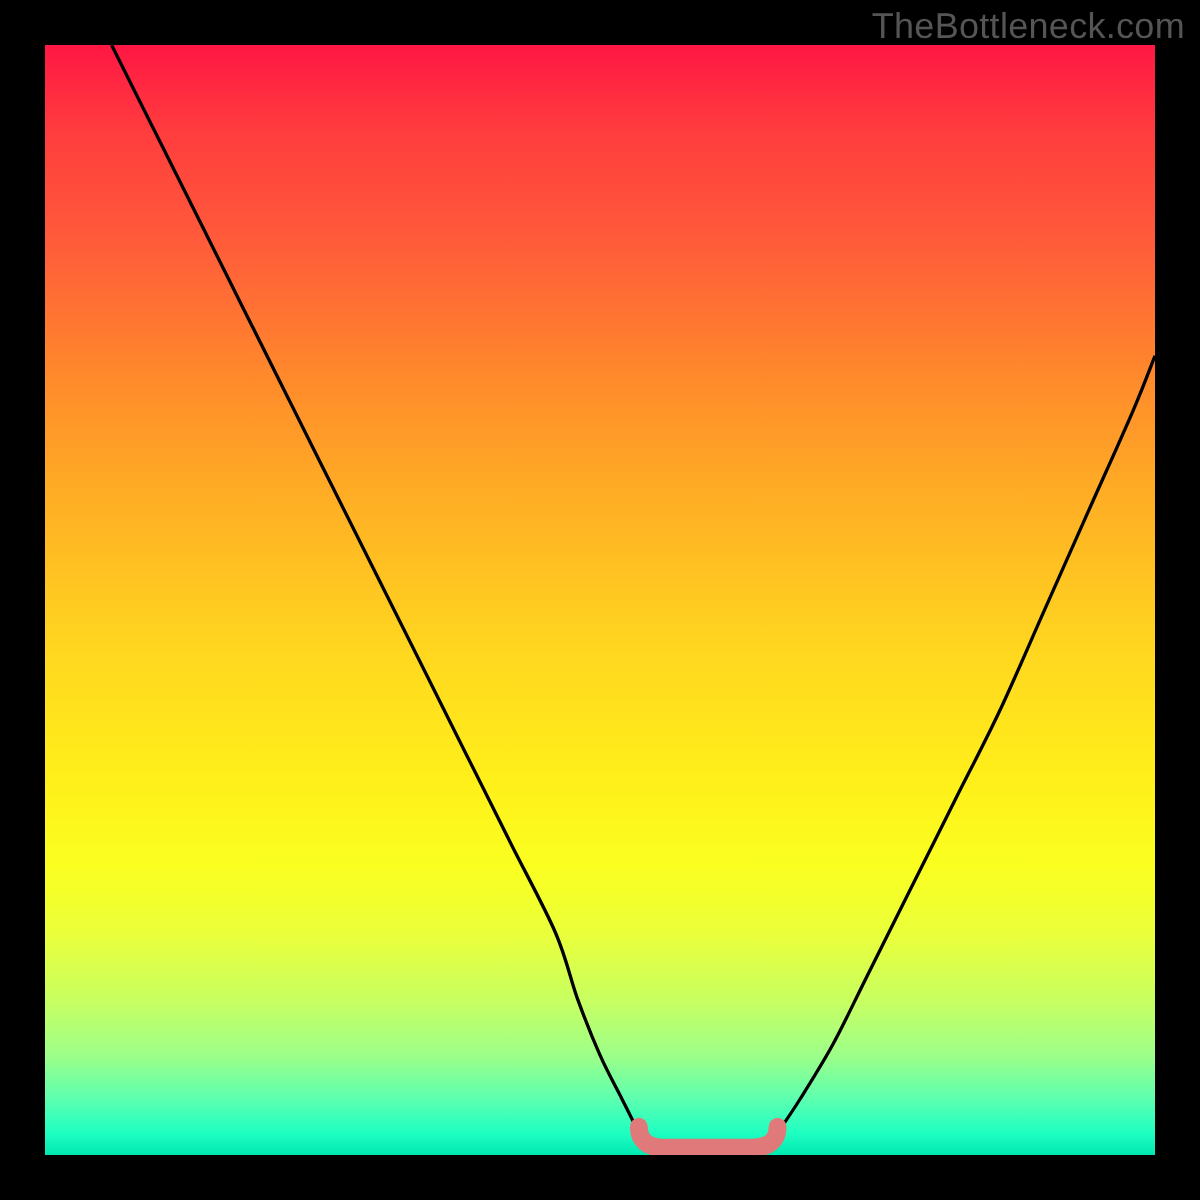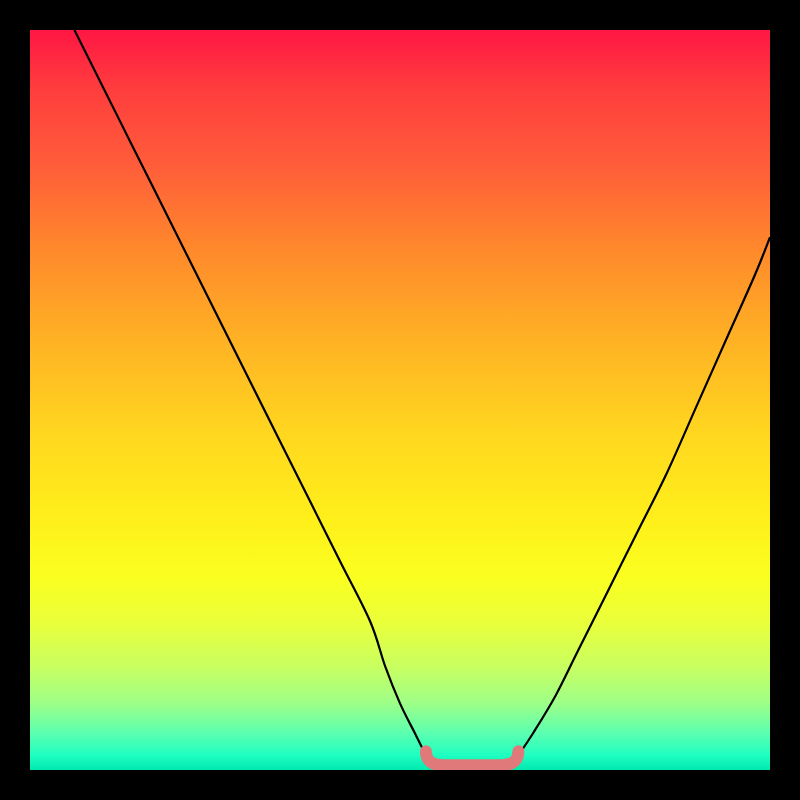--- a/index.html
+++ b/index.html
@@ -86,14 +86,15 @@
       <path id="curve-left" class="curve" d="M 44.4 0 C 49.33333333333333 9.866666666666655, 64.13333333333333 39.4666666666666, 74 59.19999999999993 C 83.86666666666667 78.93333333333327, 93.73333333333335 98.66666666666663, 103.60000000000001 118.39999999999998 C 113.46666666666667 138.13333333333333, 123.33333333333331 157.8666666666667, 133.2 177.60000000000002 C 143.06666666666666 197.33333333333334, 152.93333333333334 217.06666666666663, 162.8 236.79999999999995 C 172.66666666666669 256.5333333333333, 182.53333333333333 276.26666666666665, 192.4 296 C 202.26666666666668 315.73333333333335, 212.13333333333333 335.46666666666664, 222 355.2 C 231.86666666666667 374.93333333333334, 241.73333333333335 394.66666666666663, 251.60000000000002 414.4 C 261.4666666666667 434.1333333333333, 271.3333333333333 453.8666666666667, 281.2 473.6 C 291.06666666666666 493.33333333333337, 300.93333333333334 513.0666666666666, 310.8 532.8 C 320.6666666666667 552.5333333333333, 333.00000000000006 574.7333333333333, 340.40000000000003 592 C 347.8 609.2666666666667, 350.26666666666665 622.8333333333333, 355.2 636.4 C 360.1333333333333 649.9666666666667, 365.06666666666666 662.3, 370 673.4 C 374.93333333333334 684.5, 380.48333333333335 694.3666666666667, 384.8 703 C 389.1166666666667 711.6333333333333, 394.05 721.5, 395.90000000000003 725.2"></path>
       <path id="curve-right" class="curve" d="M 488.40000000000003 725.2 C 490.8666666666667 721.5, 497.0333333333334 712.8666666666667, 503.20000000000005 703 C 509.3666666666667 693.1333333333333, 518 679.5666666666666, 525.4 666 C 532.8 652.4333333333334, 538.9666666666667 638.8666666666667, 547.6 621.6 C 556.2333333333333 604.3333333333334, 567.3333333333334 582.1333333333333, 577.2 562.4 C 587.0666666666667 542.6666666666666, 596.9333333333333 522.9333333333333, 606.8 503.2 C 616.6666666666666 483.46666666666664, 626.5333333333333 464.96666666666664, 636.4 444 C 646.2666666666667 423.03333333333336, 656.1333333333333 399.6, 666 377.40000000000003 C 675.8666666666667 355.20000000000005, 685.7333333333332 333, 695.5999999999999 310.8 C 705.4666666666666 288.6, 717.8 261.46666666666664, 725.1999999999999 244.2 C 732.5999999999999 226.93333333333334, 737.5333333333333 213.3666666666667, 740 207.20000000000005"></path>
       <path id="arc" class="arc" d="M 395.90000000000003 721.2
    Q 395.90000000000003 735.2 413.90000000000003 735.2
    L 470.40000000000003 735.2
    Q 488.40000000000003 735.2 488.40000000000003 721.2"></path>
     </svg>
     <div class="floor"></div>
   </div>
 
+  <div class="watermark">TheBottleneck.com</div>
 
 </div>
 
 </body></html>

